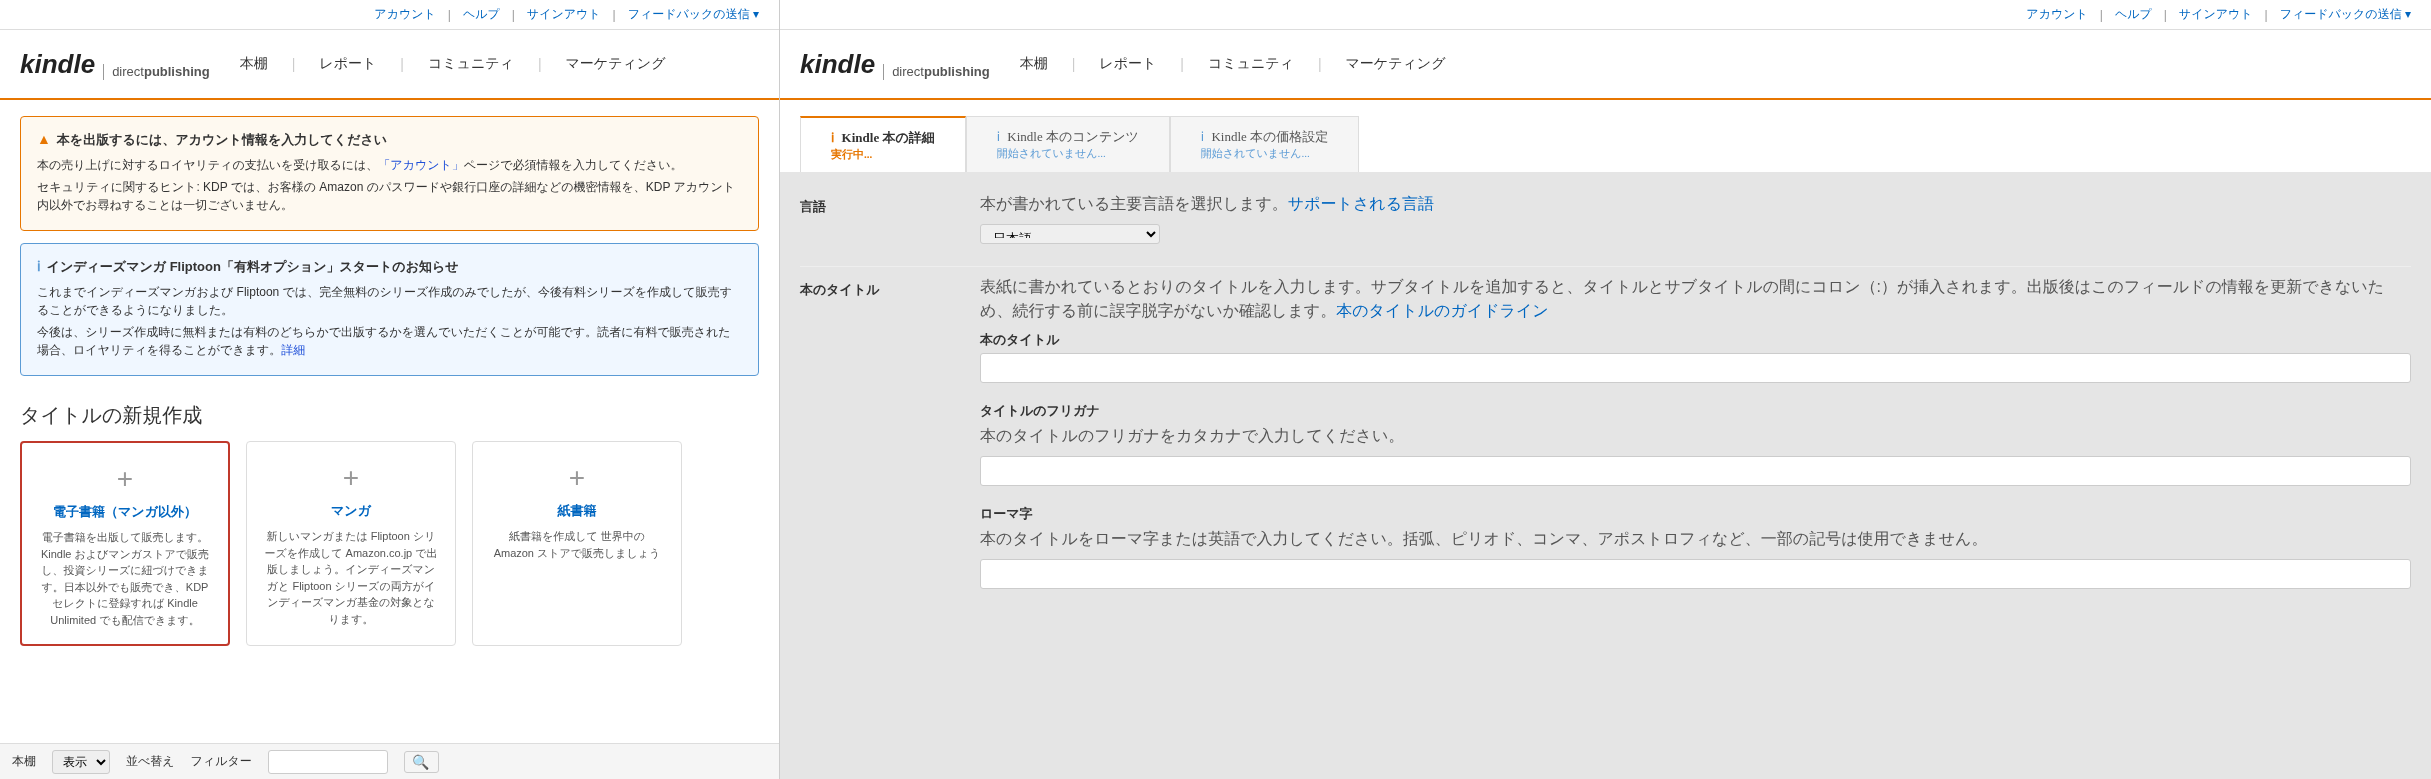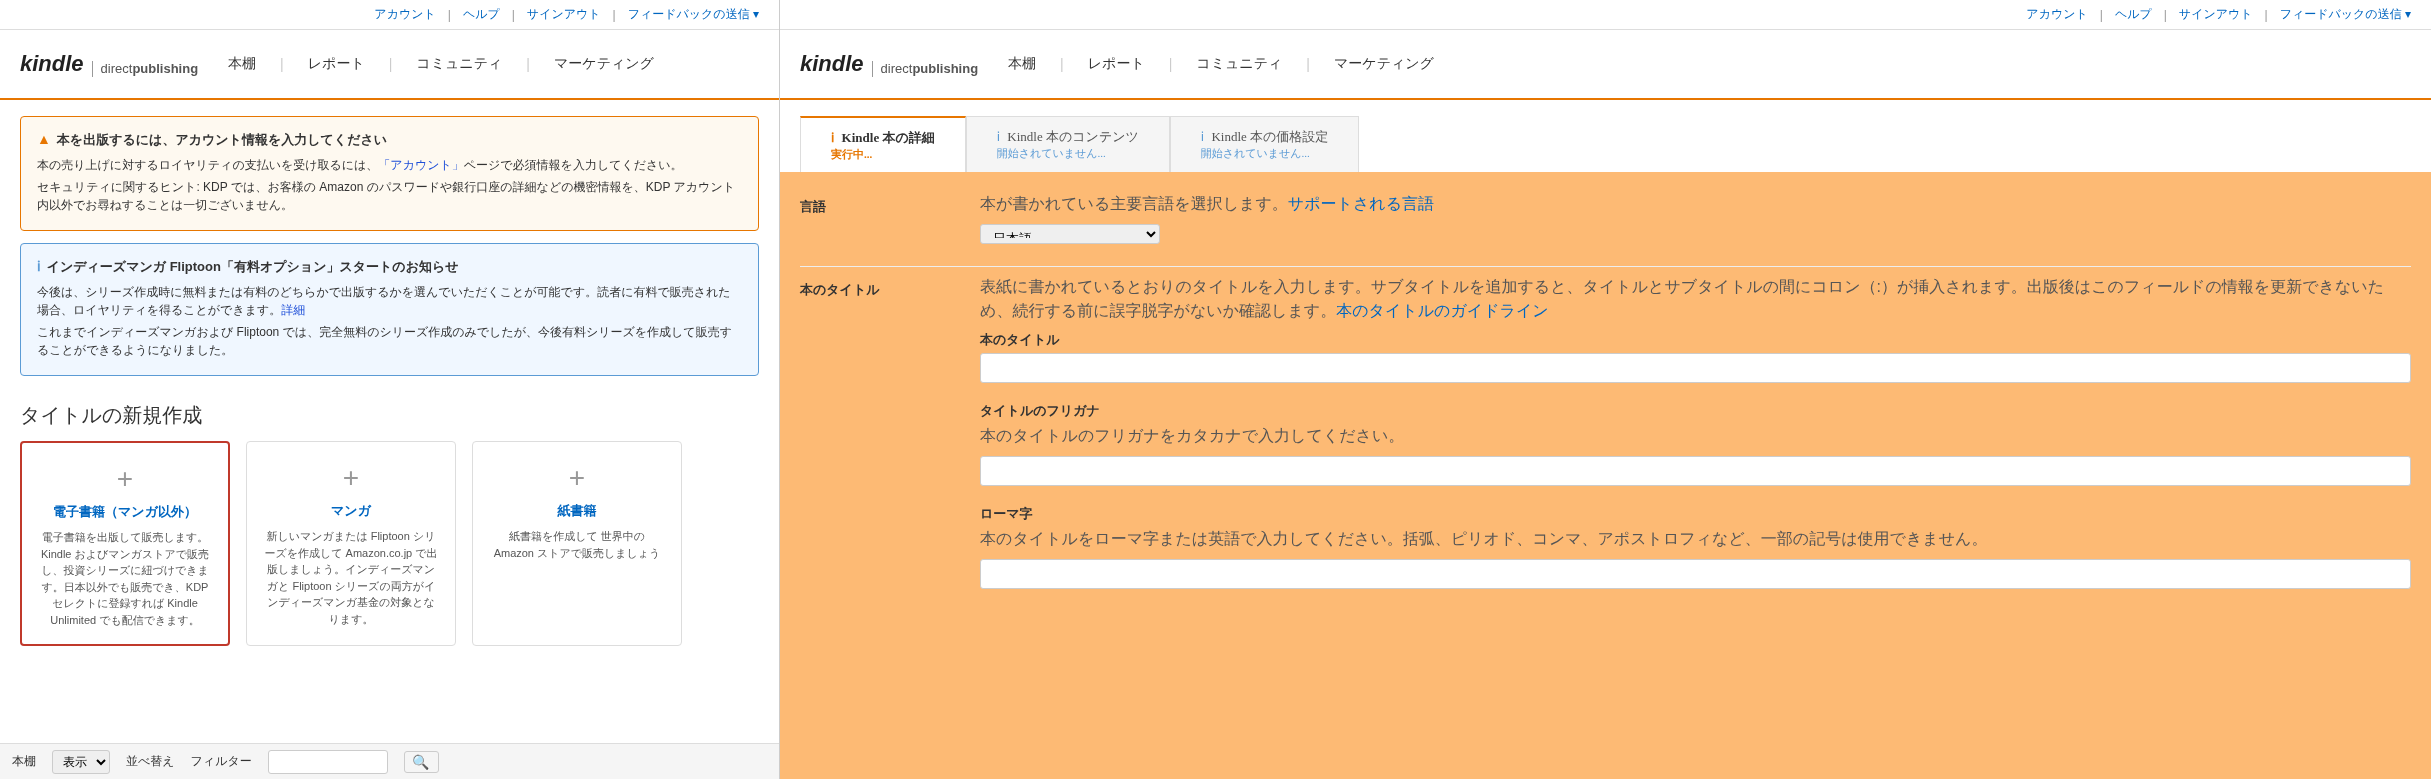--- a/index.html
+++ b/index.html
@@ -52,21 +52,21 @@
       display: flex;
       align-items: center;
       height: 70px;
     }
     .logo-area {
       display: flex;
       align-items: flex-end;
       margin-right: 30px;
     }
     .logo-kindle {
-      font-size: 22px;
+      font-size: 26px;
       font-style: italic;
       color: #222;
       font-weight: bold;
       margin-right: 8px;
     }
     .logo-direct {
       display: flex;
       line-height: 1.2;
       border-left: 1px solid #999;
       padding-left: 8px;
@@ -253,21 +253,21 @@
       margin-right: 4px;
     }
     .step-tab .status-info { color: #5b9bd5; }
     .step-tab .status-running { color: #e77600; }
 
     
     .form-area {
       padding: 20px 20px;
       overflow-y: auto;
       flex: 1;
-      background: #fdba74;
+      background: #e5e5e5;
     }
 
     .form-row {
       display: flex;
       margin-bottom: 20px;
       align-items: flex-start;
     }
     .form-label-col {
       width: 160px;
       min-width: 160px;
@@ -375,22 +375,22 @@
       </div>
       <p>本の売り上げに対するロイヤリティの支払いを受け取るには、<a>「アカウント」</a>ページで必須情報を入力してください。</p>
       <p>セキュリティに関するヒント: KDP では、お客様の Amazon のパスワードや銀行口座の詳細などの機密情報を、KDP アカウント内以外でお尋ねすることは一切ございません。</p>
     </div>
 
     <div class="alert-box alert-info">
       <div class="alert-title">
         <span class="alert-icon-info">ℹ</span>
         <span>インディーズマンガ Fliptoon「有料オプション」スタートのお知らせ</span>
       </div>
+      <p>これまでインディーズマンガおよび Fliptoon では、完全無料のシリーズ作成のみでしたが、今後有料シリーズを作成して販売することができるようになりました。</p>
       <p>今後は、シリーズ作成時に無料または有料のどちらかで出版するかを選んでいただくことが可能です。読者に有料で販売された場合、ロイヤリティを得ることができます。<a>詳細</a></p>
-      <p>これまでインディーズマンガおよび Fliptoon では、完全無料のシリーズ作成のみでしたが、今後有料シリーズを作成して販売することができるようになりました。</p>
     </div>
   </div>
 
   <div class="section-title">タイトルの新規作成</div>
 
   <div class="cards-row">
 
     <div class="card selected">
       <div class="plus-icon">+</div>
       <div class="card-title">電子書籍（マンガ以外）</div>

